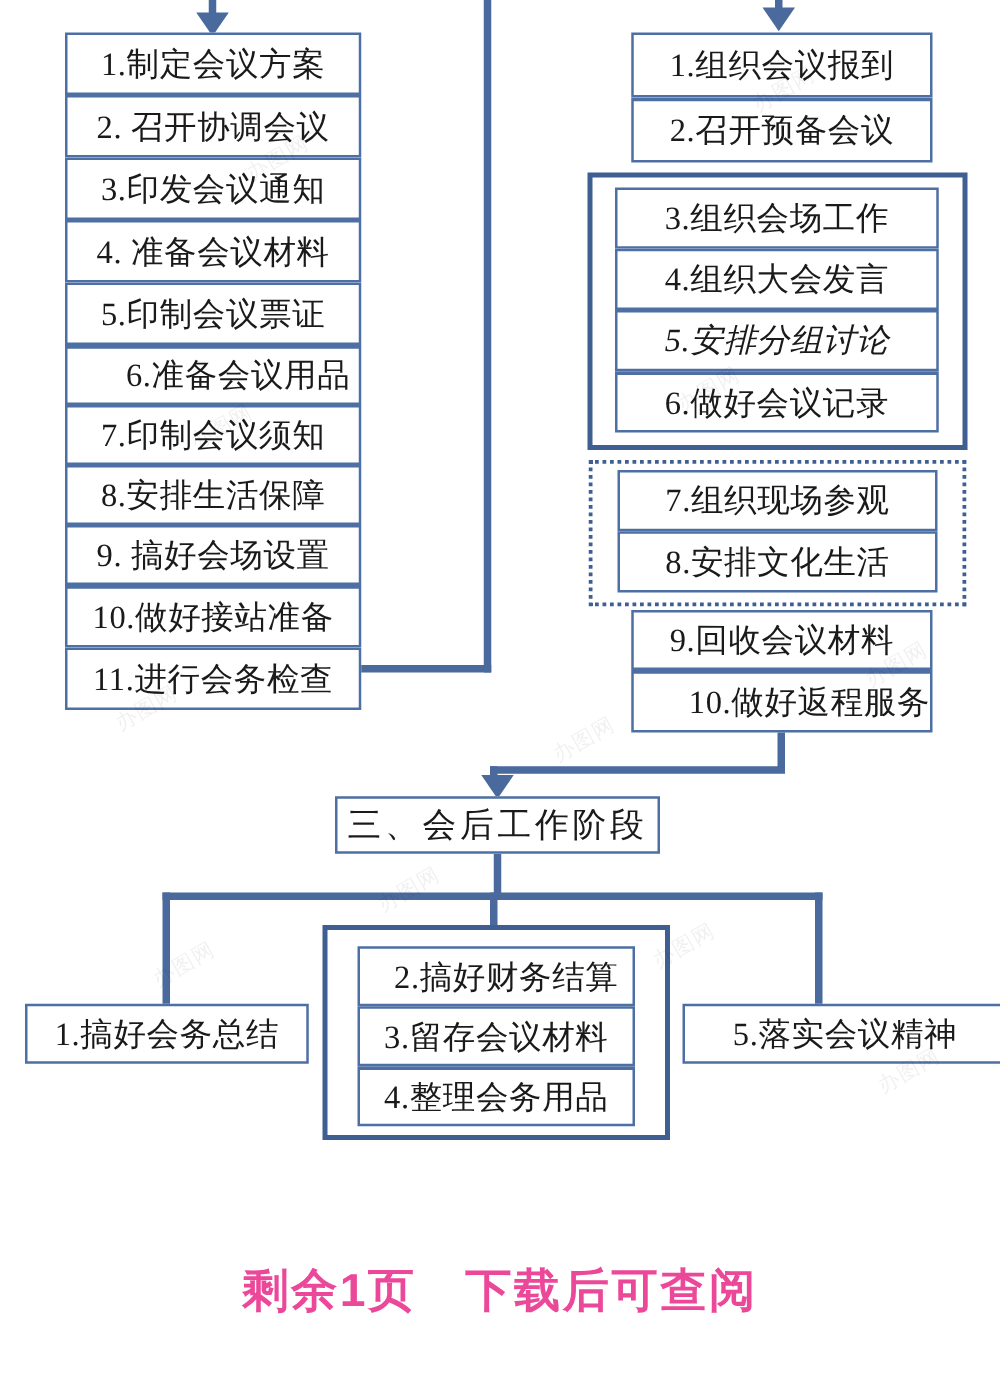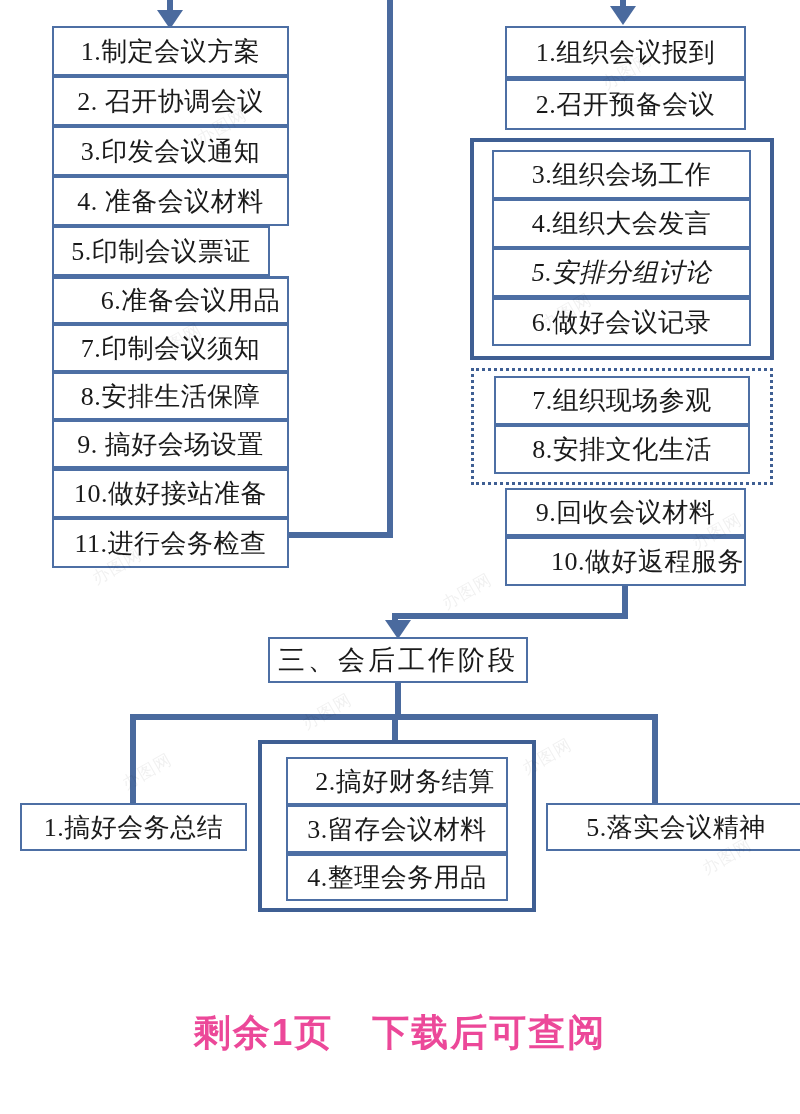--- a/index.html
+++ b/index.html
@@ -129,21 +129,21 @@
   </div>
   <div class="node" style="left:52px;top:76px;width:237px;height:50px;">
     <span>2. 召开协调会议</span>
   </div>
   <div class="node" style="left:52px;top:126px;width:237px;height:50px;">
     <span>3.印发会议通知</span>
   </div>
   <div class="node" style="left:52px;top:176px;width:237px;height:50px;">
     <span>4. 准备会议材料</span>
   </div>
-  <div class="node" style="left:52px;top:226px;width:218px;height:50px;">
+  <div class="node" style="left:52px;top:226px;width:237px;height:50px;">
     <span>5.印制会议票证</span>
   </div>
   <div class="node wide-t" style="left:52px;top:276px;width:237px;height:48px;padding-left:40px;">
     <span>6.准备会议用品</span>
   </div>
   <div class="node" style="left:52px;top:324px;width:237px;height:48px;text-align:center;">
     <span>7.印制会议须知</span>
   </div>
   <div class="node" style="left:52px;top:372px;width:237px;height:48px;">
     <span>8.安排生活保障</span>

